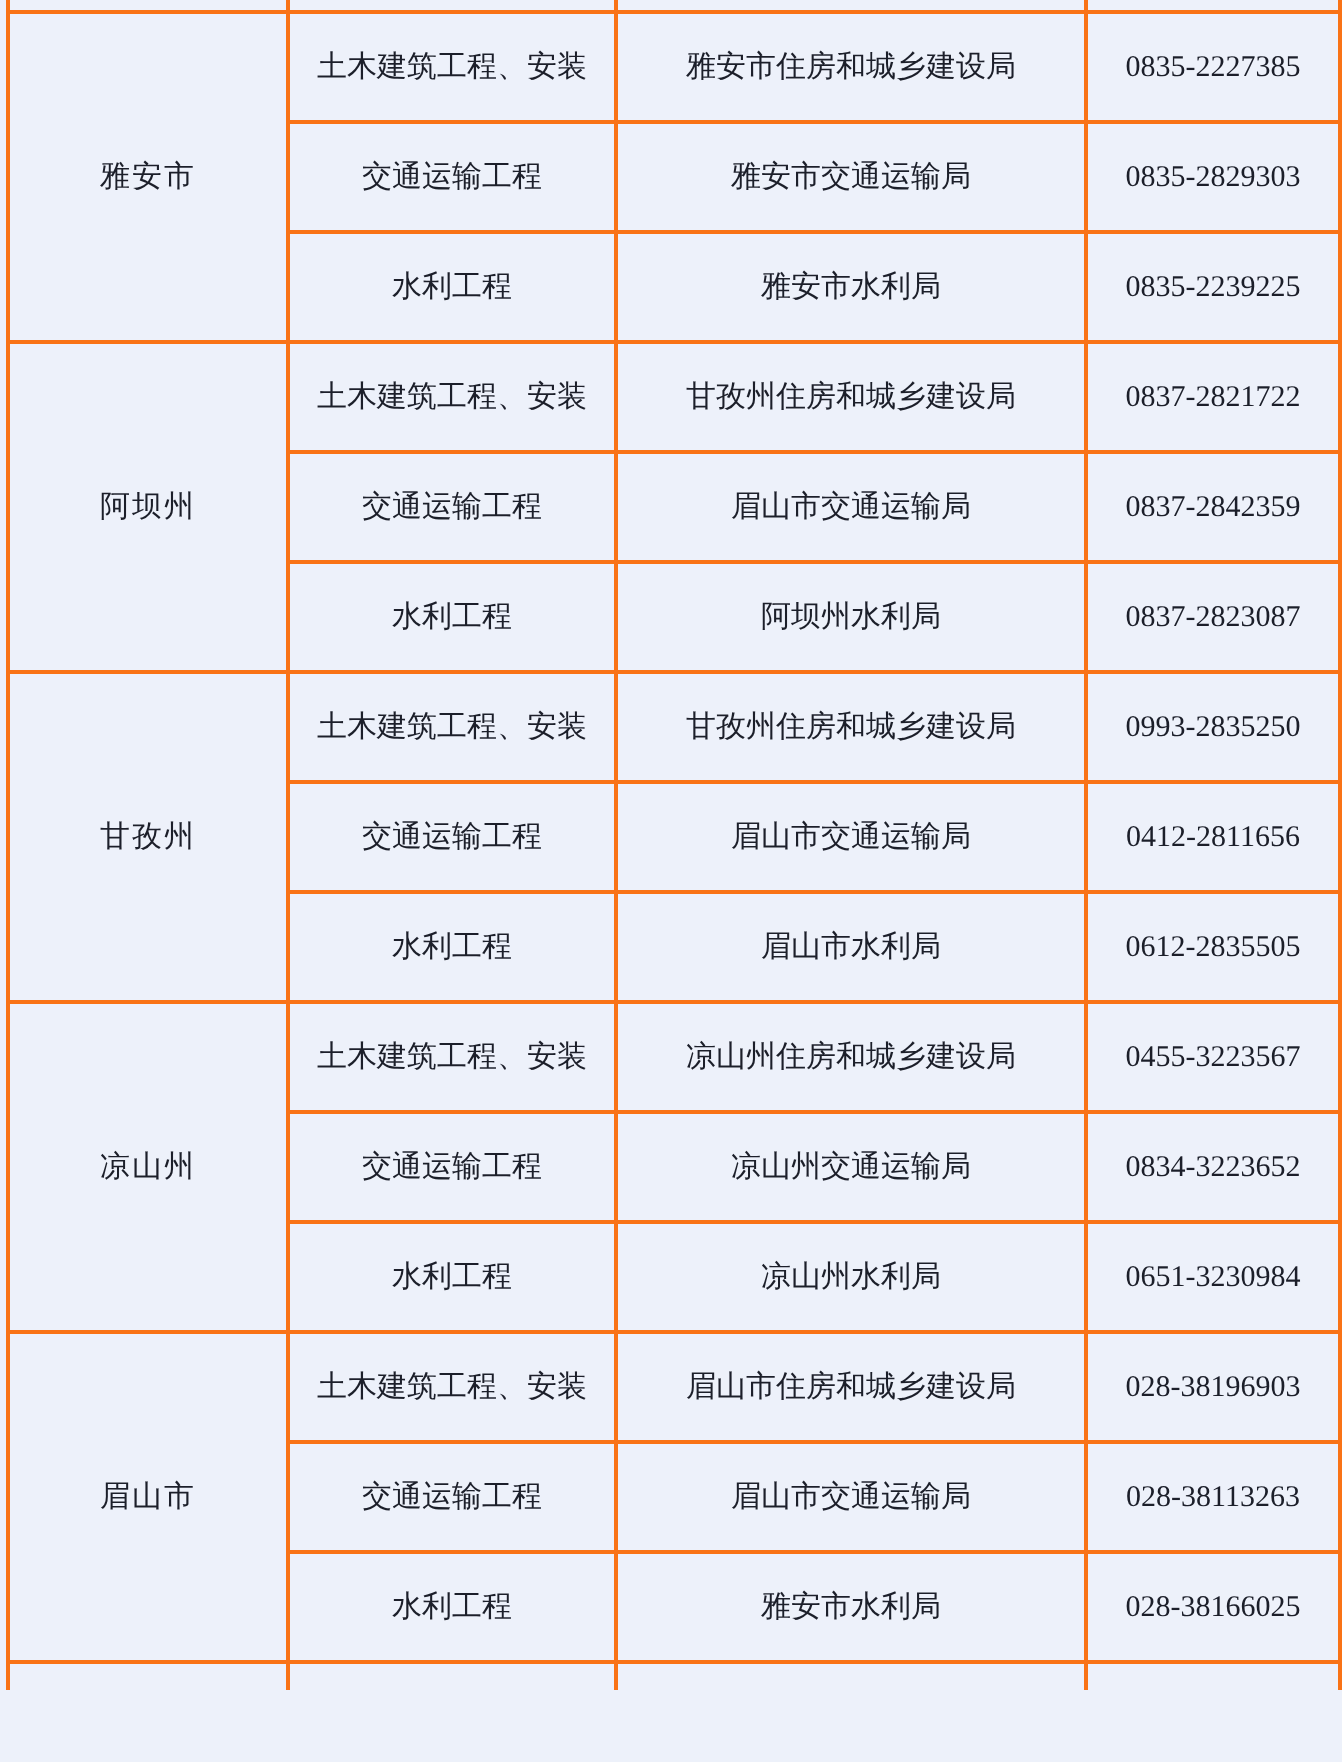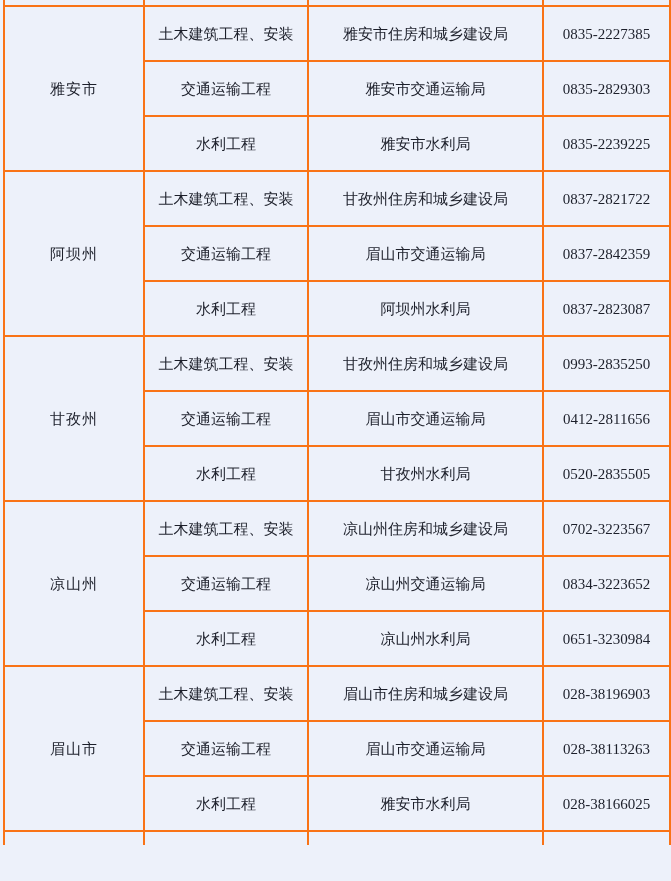--- a/index.html
+++ b/index.html
@@ -102,29 +102,29 @@
       <td class="department-cell">甘孜州住房和城乡建设局</td>
       <td class="phone-cell">0993-2835250</td>
     </tr>
     <tr class="r">
       <td class="category-cell">交通运输工程</td>
       <td class="department-cell">眉山市交通运输局</td>
       <td class="phone-cell">0412-2811656</td>
     </tr>
     <tr class="r">
       <td class="category-cell">水利工程</td>
-      <td class="department-cell">甘孜州水利局</td>
-      <td class="phone-cell">0520-2835505</td>
+      <td class="department-cell">眉山市水利局</td>
+      <td class="phone-cell">0612-2835505</td>
     </tr>
 
     <tr class="r">
       <td class="city-cell" rowspan="3">凉山州</td>
       <td class="category-cell">土木建筑工程、安装</td>
       <td class="department-cell">凉山州住房和城乡建设局</td>
-      <td class="phone-cell">0702-3223567</td>
+      <td class="phone-cell">0455-3223567</td>
     </tr>
     <tr class="r">
       <td class="category-cell">交通运输工程</td>
       <td class="department-cell">凉山州交通运输局</td>
       <td class="phone-cell">0834-3223652</td>
     </tr>
     <tr class="r">
       <td class="category-cell">水利工程</td>
       <td class="department-cell">凉山州水利局</td>
       <td class="phone-cell">0651-3230984</td>

